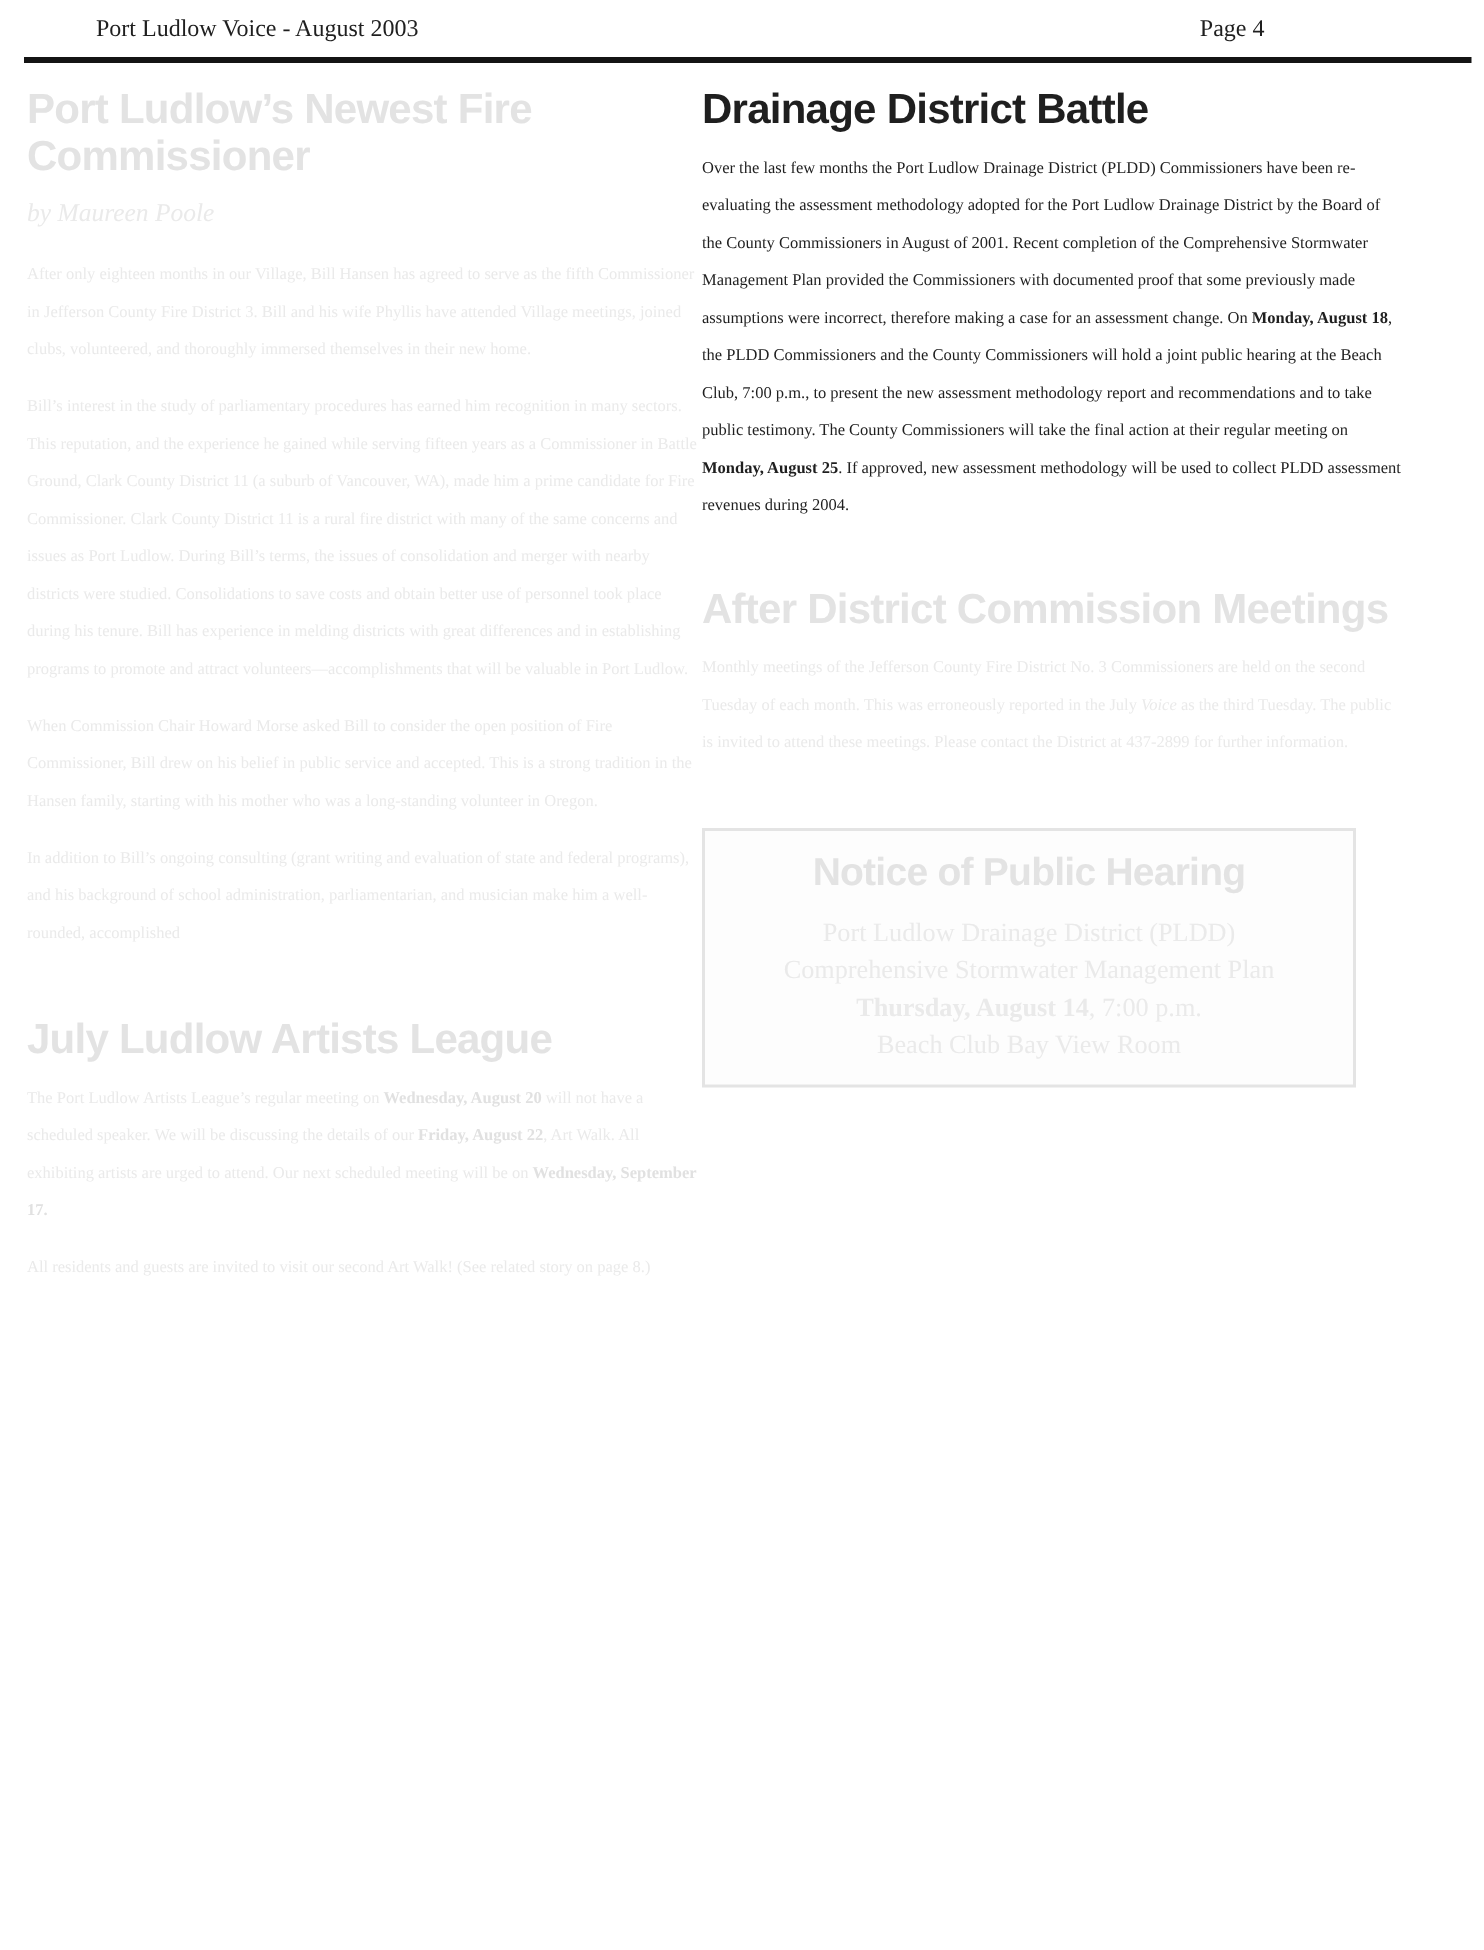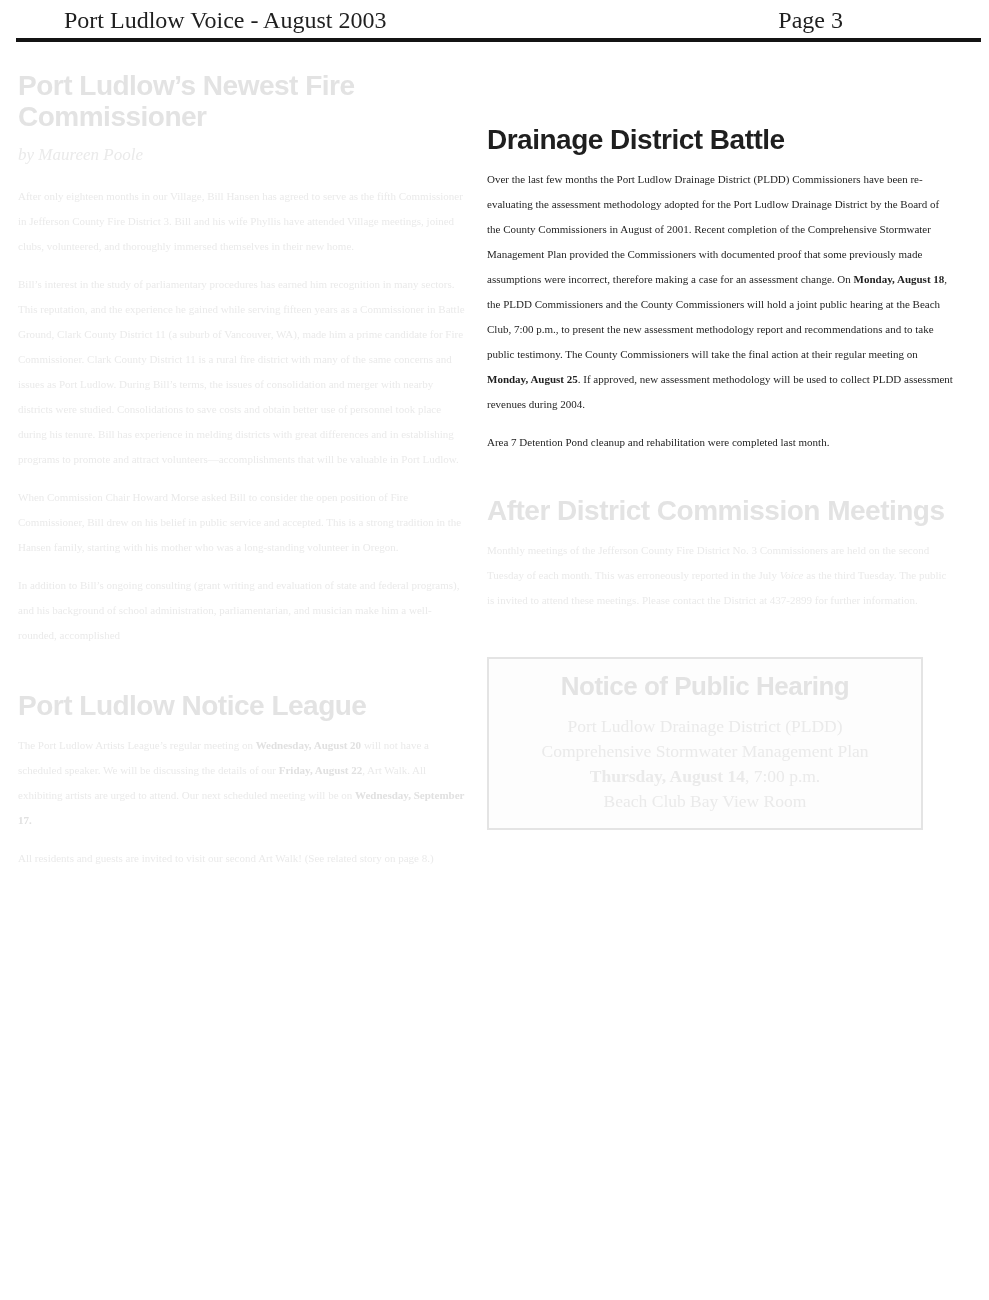--- a/index.html
+++ b/index.html
@@ -7,32 +7,31 @@
   body {
     width:989px; height:1300px; overflow:hidden;
     background:var(--page-background, #ffffff);
     font-family:"Liberation Serif", serif;
     color:var(--ink, #1f1f1f);
     position:relative;
   }
   .page-header {
     display:flex; justify-content:space-between; align-items:flex-start;
     padding:8px 146px 0 64px;
-    font-size:24px; line-height:24px;
+    font-size:16px; line-height:24px;
   }
   .header-rule {
     height:4px;
     background:var(--rule, #141414);
     margin:6px 8px 0 16px;
   }
   .columns {
     display:flex;
-    padding:28px 0 0 18px;
-    gap:19px;
-    align-items:center;
+    padding:15px 0 0 18px;
+    align-items:flex-start;
   }
   .col-left  { width:450px; }
   .col-right { width:466px; }
 
   .section-heading {
     font-family:"Liberation Sans", "DejaVu Sans", sans-serif;
     font-weight:bold;
     font-size:28px; line-height:31px; letter-spacing:-0.5px;
     margin-bottom:12px;
   }
@@ -76,51 +75,50 @@
   .notice-line {
     font-size:17.5px; line-height:25px;
     color:var(--faded-text, #eaeaea);
   }
 </style>
 </head>
 <body>
 
 <header class="page-header">
   <span>Port Ludlow Voice - August 2003</span>
-  <span>Page 3</span>
+  <span>Page 4</span>
 </header>
 <div class="header-rule"></div>
 
 <div class="columns">
 
   <div class="col-left">
 
     <section>
       <h2 class="section-heading faded-heading">Port Ludlow’s Newest Fire Commissioner</h2>
       <p class="byline faded-text">by Maureen Poole</p>
       <p class="body-text faded-text"><span class="run">After only eighteen months in our Village, Bill Hansen has agreed to serve as the fifth Commissioner in Jefferson County Fire District 3. Bill and his wife Phyllis have attended Village meetings, joined clubs, volunteered, and thoroughly immersed themselves in their new home.</span></p>
       <p class="body-text faded-text"><span class="run">Bill’s interest in the study of parliamentary procedures has earned him recognition in many sectors. This reputation, and the experience he gained while serving fifteen years as a Commissioner in Battle Ground, Clark County District 11 (a suburb of Vancouver, WA), made him a prime candidate for Fire Commissioner. Clark County District 11 is a rural fire district with many of the same concerns and issues as Port Ludlow. During Bill’s terms, the issues of consolidation and merger with nearby districts were studied. Consolidations to save costs and obtain better use of personnel took place during his tenure. Bill has experience in melding districts with great differences and in establishing programs to promote and attract volunteers—accomplishments that will be valuable in Port Ludlow.</span></p>
       <p class="body-text faded-text"><span class="run">When Commission Chair Howard Morse asked Bill to consider the open position of Fire Commissioner, Bill drew on his belief in public service and accepted. This is a strong tradition in the Hansen family, starting with his mother who was a long-standing volunteer in Oregon.</span></p>
       <p class="body-text faded-text"><span class="run">In addition to Bill’s ongoing consulting (grant writing and evaluation of state and federal programs), and his background of school administration, parliamentarian, and musician make him a well-rounded, accomplished</span></p>
     </section>
 
     <section>
-      <h2 class="section-heading faded-heading section-gap">Port Ludlow Notice League</h2>
+      <h2 class="section-heading faded-heading section-gap">July Ludlow Artists League</h2>
       <p class="body-text faded-text"><span class="run">The Port Ludlow Artists League’s regular meeting on </span><span class="run-bold">Wednesday, August 20</span><span class="run"> will not have a scheduled speaker. We will be discussing the details of our </span><span class="run-bold">Friday, August 22</span><span class="run">, Art Walk. All exhibiting artists are urged to attend. Our next scheduled meeting will be on </span><span class="run-bold">Wednesday, September 17.</span></p>
       <p class="body-text faded-text"><span class="run">All residents and guests are invited to visit our second Art Walk! (See related story on page 8.)</span></p>
     </section>
 
   </div>
 
   <div class="col-right">
 
     <section>
       <h2 class="section-heading dark-heading">Drainage District Battle</h2>
       <p class="body-text"><span class="run">Over the last few months the Port Ludlow Drainage District (PLDD) Commissioners have been re-evaluating the assessment methodology adopted for the Port Ludlow Drainage District by the Board of the County Commissioners in August of 2001. Recent completion of the Comprehensive Stormwater Management Plan provided the Commissioners with documented proof that some previously made assumptions were incorrect, therefore making a case for an assessment change. On </span><span class="run-bold">Monday, August 18</span><span class="run">, the PLDD Commissioners and the County Commissioners will hold a joint public hearing at the Beach Club, 7:00 p.m., to present the new assessment methodology report and recommendations and to take public testimony. The County Commissioners will take the final action at their regular meeting on </span><span class="run-bold">Monday, August 25</span><span class="run">. If approved, new assessment methodology will be used to collect PLDD assessment revenues during 2004.</span></p>
-      <p class="body-text"><span class="run">Area 7 Detention Pond cleanup and rehabilitation were completed last month.</span></p>
     </section>
 
     <section>
       <h2 class="section-heading faded-heading section-gap-sm">After District Commission Meetings</h2>
       <p class="body-text faded-text"><span class="run">Monthly meetings of the Jefferson County Fire District No. 3 Commissioners are held on the second Tuesday of each month. This was erroneously reported in the July </span><span class="run-italic">Voice</span><span class="run"> as the third Tuesday. The public is invited to attend these meetings. Please contact the District at 437-2899 for further information.</span></p>
     </section>
 
     <div class="notice-box">
       <h3 class="notice-heading">Notice of Public Hearing</h3>
       <p class="notice-line"><span class="run">Port Ludlow Drainage District (PLDD)</span></p>

